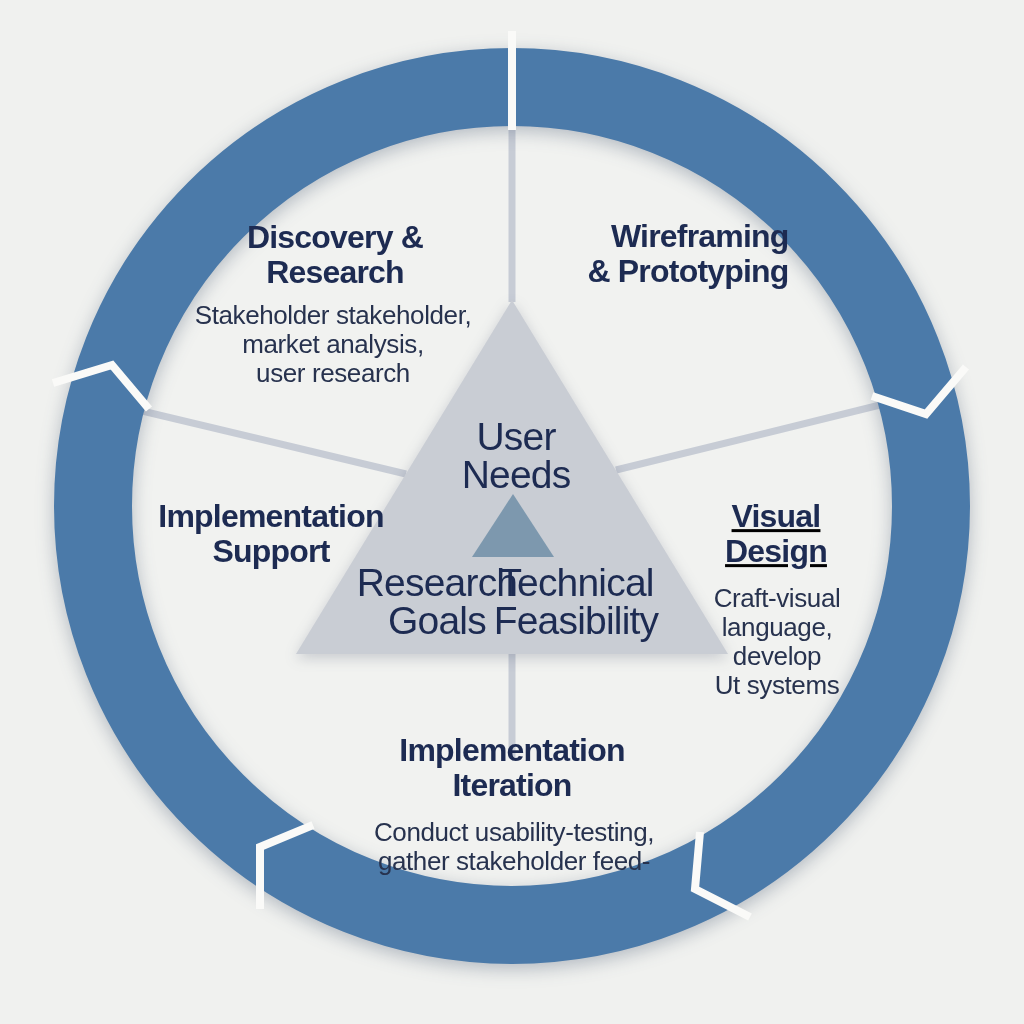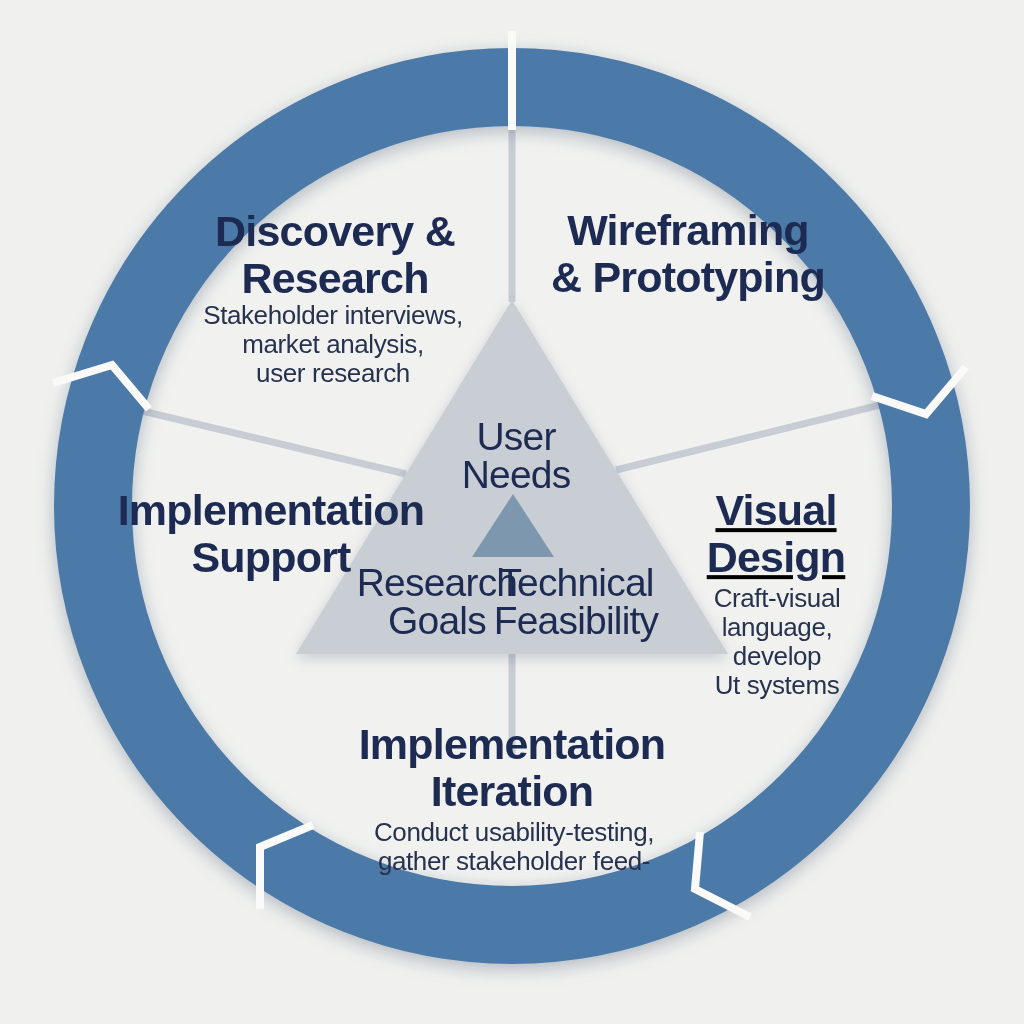--- a/index.html
+++ b/index.html
@@ -19,21 +19,21 @@
     font-family:"Liberation Sans", sans-serif;
   }
   .stage svg{position:absolute;left:0;top:0;}
   .ring-band{filter:drop-shadow(0 5px 9px rgba(35,55,85,.30));}
   .big-triangle{filter:drop-shadow(0 4px 7px rgba(50,60,85,.22));}
   .label{
     position:absolute;transform:translate(-50%,-50%);
     text-align:center;white-space:pre-line;z-index:3;
   }
   .title{
-    color:var(--heading);font-weight:700;font-size:43px;line-height:1.09;
+    color:var(--heading);font-weight:700;font-size:32px;line-height:1.09;
     letter-spacing:-0.8px;
     margin-top:8px;
   }
   .desc{
     color:var(--body);font-weight:500;font-size:26px;line-height:1.12;
     letter-spacing:-0.4px;margin-top:10px;
   }
   .center-label{
     color:var(--heading);font-weight:400;font-size:39px;line-height:0.98;
     letter-spacing:-0.8px;
@@ -70,26 +70,26 @@
       <polyline points="260,909 260,847 313,825"></polyline>
       <polyline points="53,383 112,365 149,409"></polyline>
     </g>
   </svg>
 
   <div class="label" style="left:335px;top:251px;">
     <div class="title">Discovery &amp;
 Research</div>
   </div>
   <div class="label" style="left:333px;top:340px;">
-    <div class="desc">Stakeholder interviews,
+    <div class="desc">Stakeholder stakeholder,
 market analysis,
 user research</div>
   </div>
 
-  <div class="label" style="left:688px;top:250px;">
+  <div class="label" style="left:688px;top:250px;text-align:right;">
     <div class="title">Wireframing
 &amp; Prototyping</div>
   </div>
 
   <div class="label" style="left:776px;top:530px;text-decoration:underline;">
     <div class="title">Visual
 Design</div>
   </div>
   <div class="label" style="left:777px;top:637px;">
     <div class="desc">Craft-visual

